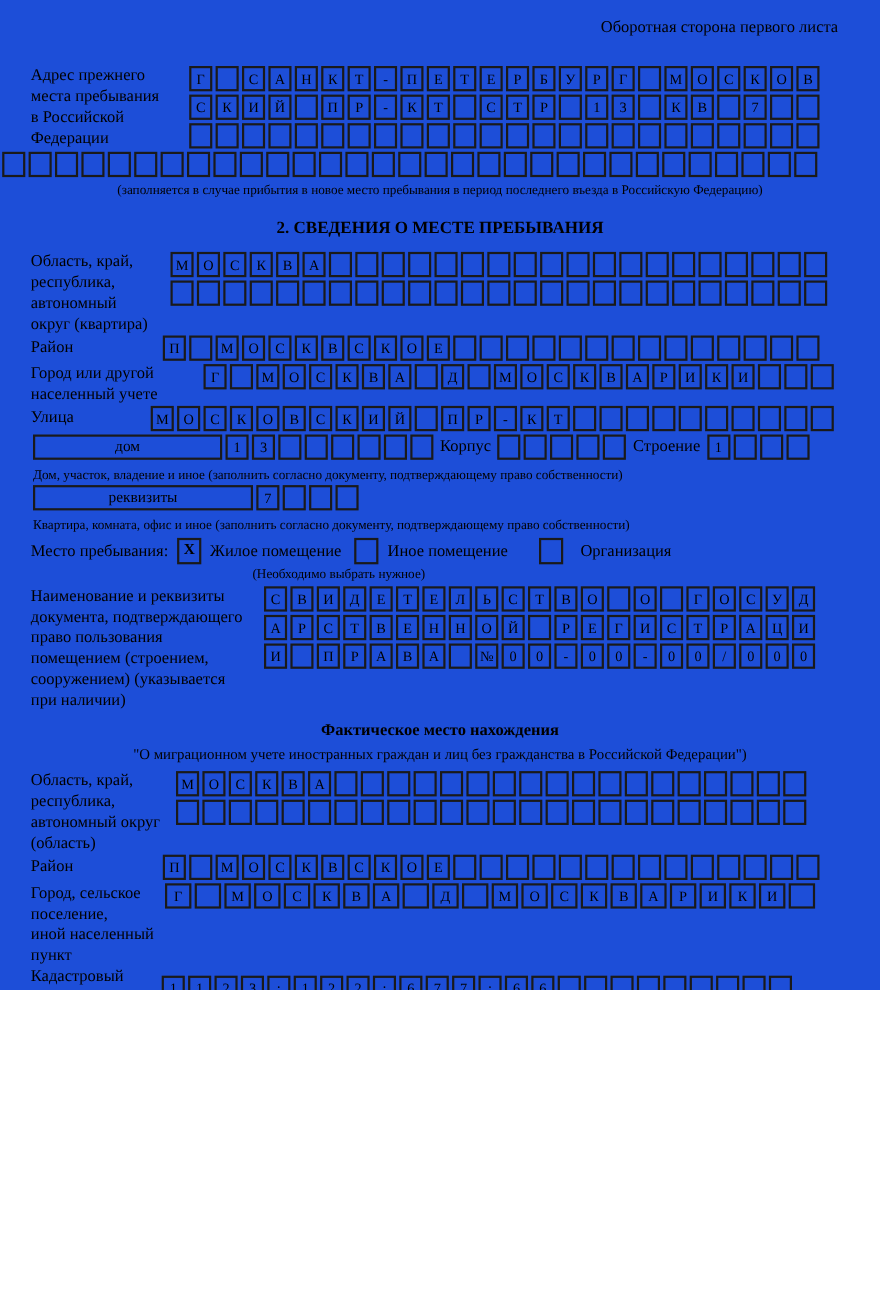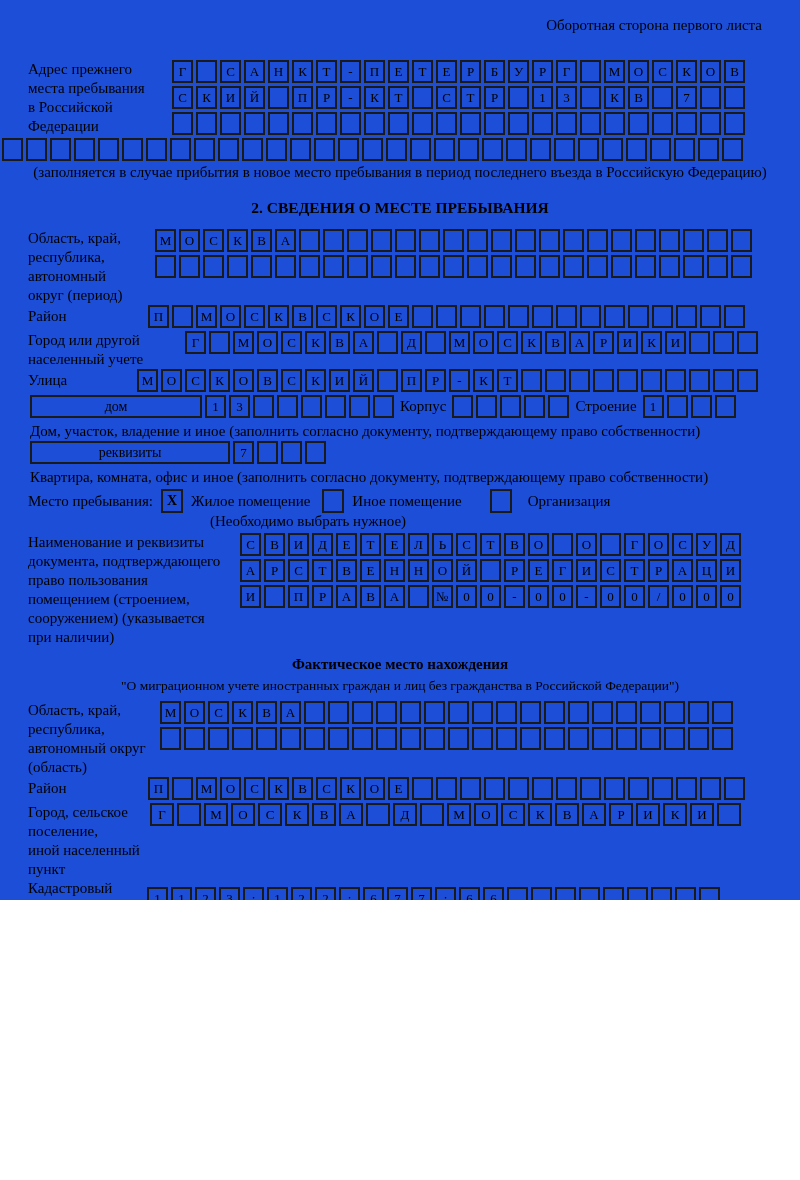--- a/index.html
+++ b/index.html
@@ -9,21 +9,21 @@
   .toprt{text-align:right;font-size:15px;line-height:18px;padding-right:10px;}
   .frow{display:flex;align-items:flex-start;}
   .lbl{font-size:15px;line-height:19px;flex:none;}
   .lbl1{font-size:15px;line-height:23px;flex:none;}
   .col{flex:none;}
   .boxes{display:flex;gap:3px;margin-bottom:3px;}
   .cell{flex:none;width:21px;height:23px;border:2px solid #1a1a1a;box-sizing:border-box;
         text-align:center;font-size:13px;line-height:19px;overflow:hidden;}
   .wide .cell{width:24px;}
   .fullrow{margin-left:-26px;}
-  .cap{font-size:15px;line-height:16px;}
+  .cap{font-size:12px;line-height:16px;}
   .center{text-align:center;}
   .sechead{font-weight:bold;font-size:15.5px;line-height:19px;text-align:center;margin:18px 0 12px 0;}
   .subhead{font-weight:bold;font-size:15px;line-height:18px;text-align:center;margin:8px 0 4px 0;}
   .notec{font-size:13.5px;line-height:18px;text-align:center;}
   .widebox{flex:none;border:2px solid #1a1a1a;height:23px;box-sizing:border-box;
            text-align:center;font-size:14px;line-height:19px;}
   .w172{width:172px;} .w200{width:200px;}
   .inlbl{font-size:15px;line-height:23px;flex:none;margin:0 6px;}
   .chk{flex:none;width:22px;height:24px;border:2px solid #1a1a1a;box-sizing:border-box;
        text-align:center;font-size:14px;line-height:20px;font-weight:bold;}
@@ -164,21 +164,21 @@
     </div>
   <div class="cap center">(заполняется в случае прибытия в новое место пребывания в период последнего въезда в Российскую Федерацию)</div>
 
   <div class="sechead">2. СВЕДЕНИЯ О МЕСТЕ ПРЕБЫВАНИЯ</div>
 
   <div class="frow">
     <div class="lbl" style="width:127px">
       <div>Область, край,</div>
       <div>республика,</div>
       <div>автономный</div>
-      <div>округ (период)</div>
+      <div>округ (квартира)</div>
     </div>
     <div class="col">
       <div class="boxes">
           <span class="cell">М</span>
           <span class="cell">О</span>
           <span class="cell">С</span>
           <span class="cell">К</span>
           <span class="cell">В</span>
           <span class="cell">А</span>
           <span class="cell"></span>

